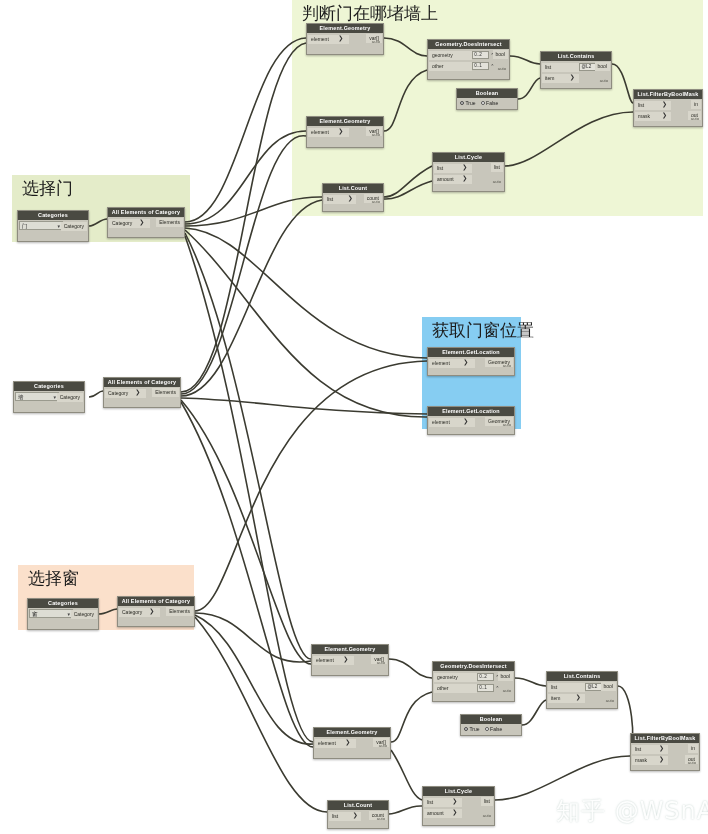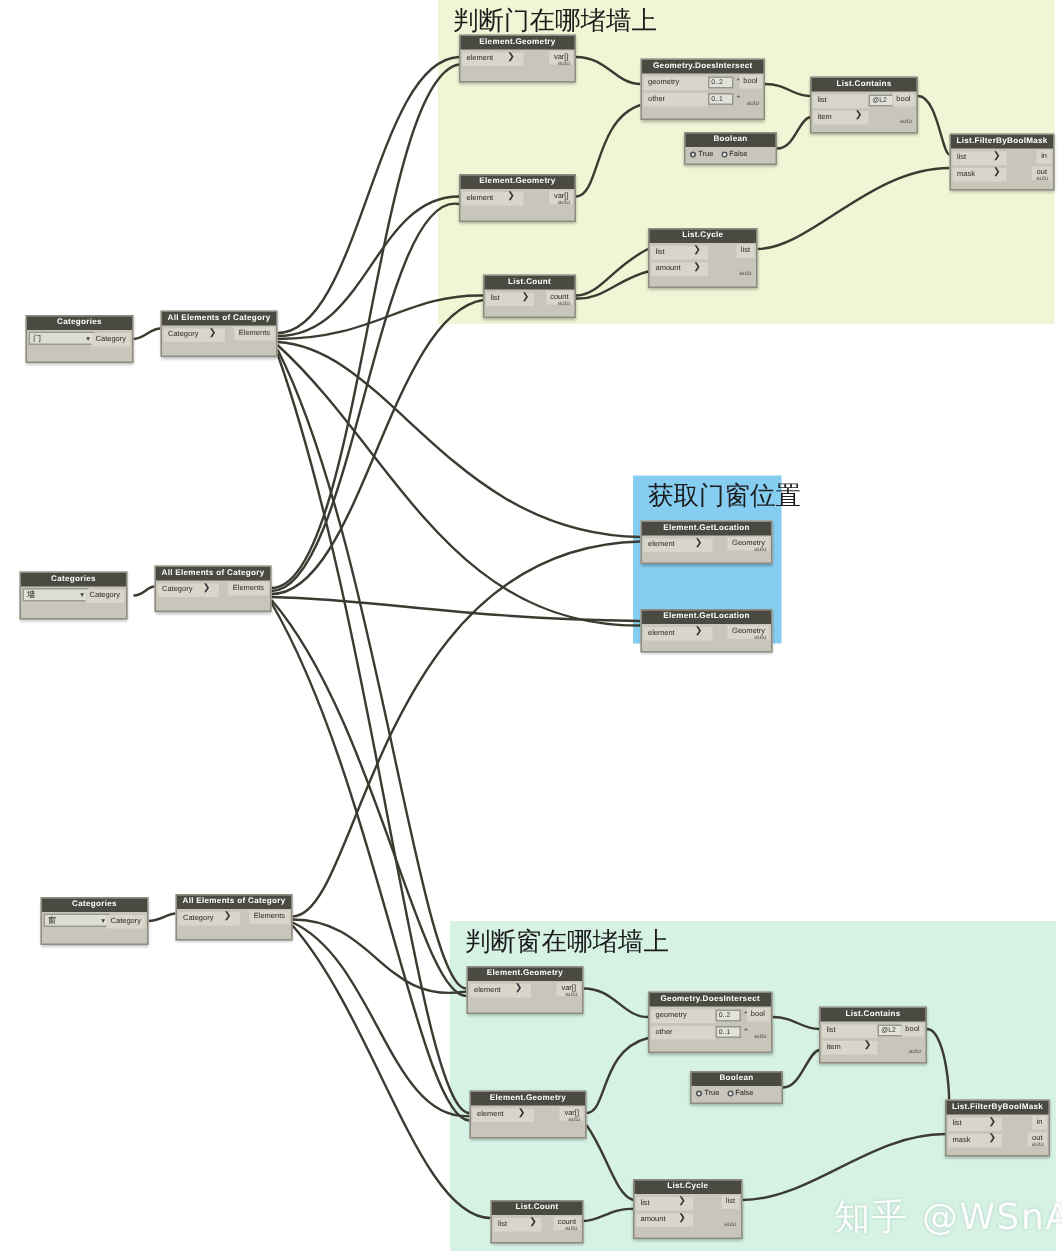--- a/index.html
+++ b/index.html
@@ -71,25 +71,28 @@
     white-space:nowrap; user-select:none;
   }
 </style>
 </head>
 <body>
 
 <div id="canvas" style="background: rgb(255, 255, 255);">
     <div class="group" style="left: 292px; top: 0px; width: 411px; height: 216px; background: rgb(238, 246, 213);">
       <div class="group-title">判断门在哪堵墙上</div>
     </div>
+    <div class="group" style="left: 12px; top: 175px; width: 178px; height: 67px; background: rgb(228, 236, 201);">
+      <div class="group-title">选择门</div>
+    </div>
     <div class="group" style="left: 422px; top: 317px; width: 99px; height: 112px; background: rgb(134, 205, 242);">
       <div class="group-title">获取门窗位置</div>
     </div>
-    <div class="group" style="left: 300px; top: 614px; width: 404px; height: 220px; background: rgb(213, 242, 228);">
-      <div class="group-title">判断窗在哪堵墙上</div>
+    <div class="group" style="left: 18px; top: 565px; width: 176px; height: 65px; background: rgb(251, 224, 203);">
+      <div class="group-title">选择窗</div>
     </div>
     <svg class="wires">
       <path d="M89,226 C96,226 100,219 107,219" stroke="#3b3b31"></path>
       <path d="M185,222 C240,222 250,40 306,38" stroke="#3b3b31"></path>
       <path d="M185,224 C245,224 250,131 306,131" stroke="#3b3b31"></path>
       <path d="M185,226 C250,226 270,196 322,197" stroke="#3b3b31"></path>
       <path d="M185,228 C260,232 300,356 427,358" stroke="#3b3b31"></path>
       <path d="M185,230 C262,300 300,418 427,417" stroke="#3b3b31"></path>
       <path d="M185,233 C250,360 280,660 311,659" stroke="#3b3b31"></path>
       <path d="M185,236 C250,420 280,742 313,742" stroke="#3b3b31"></path>

